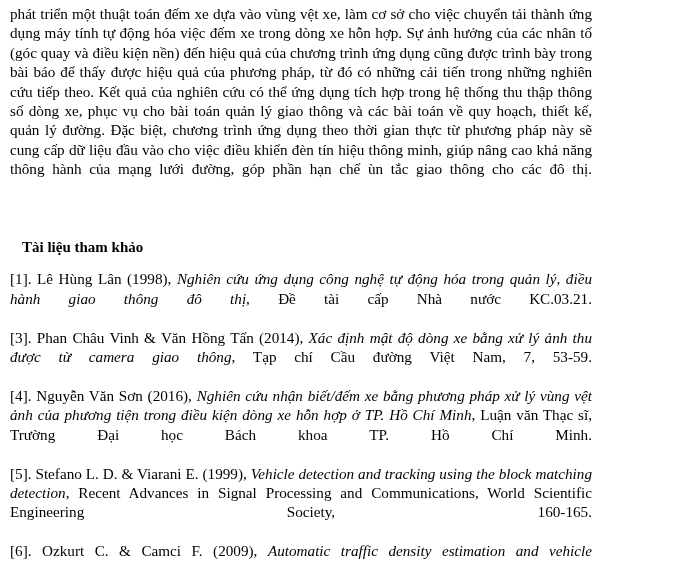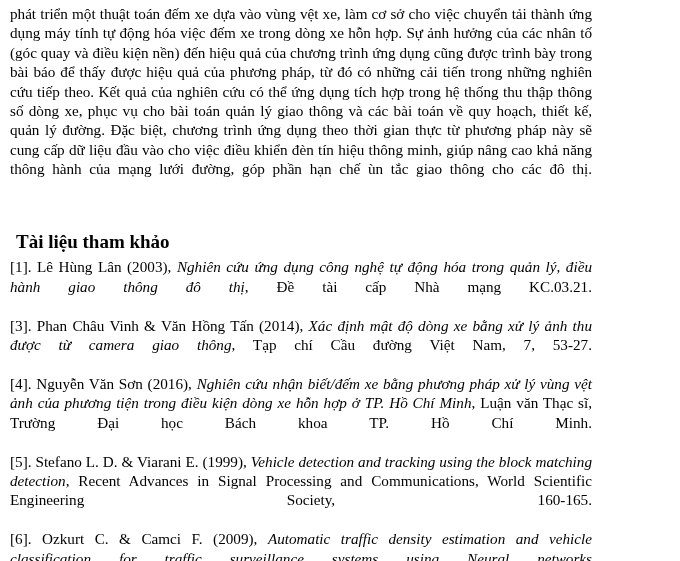--- a/index.html
+++ b/index.html
@@ -31,24 +31,24 @@
     letter-spacing: -0.02px;
     word-spacing: 0.1px;
   }
   .body-para {
     margin-bottom: 0;
   }
   .gap {
     height: 28px;
   }
   .ref-heading {
-    font-size: 19px;
+    font-size: 15px;
     line-height: 19.4px;
     font-weight: bold;
-    margin: 6px;
+    margin: 12px;
     text-align: left;
   }
   .ref-item {
     font-size: 15.2px;
     line-height: 19.4px;
     text-align: justify;
     text-justify: inter-word;
     margin: 0;
   }
   .ref-item i, .para i {
@@ -66,20 +66,20 @@
 
 <div class="page">
 
   <p class="para body-para">phát triển một thuật toán đếm xe dựa vào vùng vệt xe, làm cơ sở cho việc chuyển tải thành ứng dụng máy tính tự động hóa việc đếm xe trong dòng xe hỗn hợp. Sự ảnh hưởng của các nhân tố (góc quay và điều kiện nền) đến hiệu quả của chương trình ứng dụng cũng được trình bày trong bài báo để thấy được hiệu quả của phương pháp, từ đó có những cải tiến trong những nghiên cứu tiếp theo. Kết quả của nghiên cứu có thể ứng dụng tích hợp trong hệ thống thu thập thông số dòng xe, phục vụ cho bài toán quản lý giao thông và các bài toán về quy hoạch, thiết kế, quản lý đường. Đặc biệt, chương trình ứng dụng theo thời gian thực từ phương pháp này sẽ cung cấp dữ liệu đầu vào cho việc điều khiển đèn tín hiệu thông minh, giúp nâng cao khả năng thông hành của mạng lưới đường, góp phần hạn chế ùn tắc giao thông cho các đô thị.</p>
 
   <div class="gap"></div>
 
   <p class="ref-heading">Tài liệu tham khảo</p>
 
   <div id="refs">
-      <p class="ref-item"><span>[1].</span><span> Lê Hùng Lân (2003), </span><i>Nghiên cứu ứng dụng công nghệ tự động hóa trong quản lý, điều hành giao thông đô thị</i><span>, Đề tài cấp Nhà mạng KC.03.21.</span></p>
-      <p class="ref-item"><span>[3].</span><span> Phan Châu Vinh &amp; Văn Hồng Tấn (2014), </span><i>Xác định mật độ dòng xe bằng xử lý ảnh thu được từ camera giao thông</i><span>, Tạp chí Cầu đường Việt Nam, 7, 53-27.</span></p>
+      <p class="ref-item"><span>[1].</span><span> Lê Hùng Lân (1998), </span><i>Nghiên cứu ứng dụng công nghệ tự động hóa trong quản lý, điều hành giao thông đô thị</i><span>, Đề tài cấp Nhà nước KC.03.21.</span></p>
+      <p class="ref-item"><span>[3].</span><span> Phan Châu Vinh &amp; Văn Hồng Tấn (2014), </span><i>Xác định mật độ dòng xe bằng xử lý ảnh thu được từ camera giao thông</i><span>, Tạp chí Cầu đường Việt Nam, 7, 53-59.</span></p>
       <p class="ref-item"><span>[4].</span><span> Nguyễn Văn Sơn (2016), </span><i>Nghiên cứu nhận biết/đếm xe bằng phương pháp xử lý vùng vệt ảnh của phương tiện trong điều kiện dòng xe hỗn hợp ở TP. Hồ Chí Minh</i><span>, Luận văn Thạc sĩ, Trường Đại học Bách khoa TP. Hồ Chí Minh.</span></p>
       <p class="ref-item"><span>[5].</span><span> Stefano L. D. &amp; Viarani E. (1999), </span><i>Vehicle detection and tracking using the block matching detection</i><span>, Recent Advances in Signal Processing and Communications, World Scientific Engineering Society, 160-165.</span></p>
       <p class="ref-item"><span>[6].</span><span> Ozkurt C. &amp; Camci F. (2009), </span><i>Automatic traffic density estimation and vehicle classification for traffic surveillance systems using Neural networks</i></p>
     </div>
 
 </div>
 
 </body></html>

